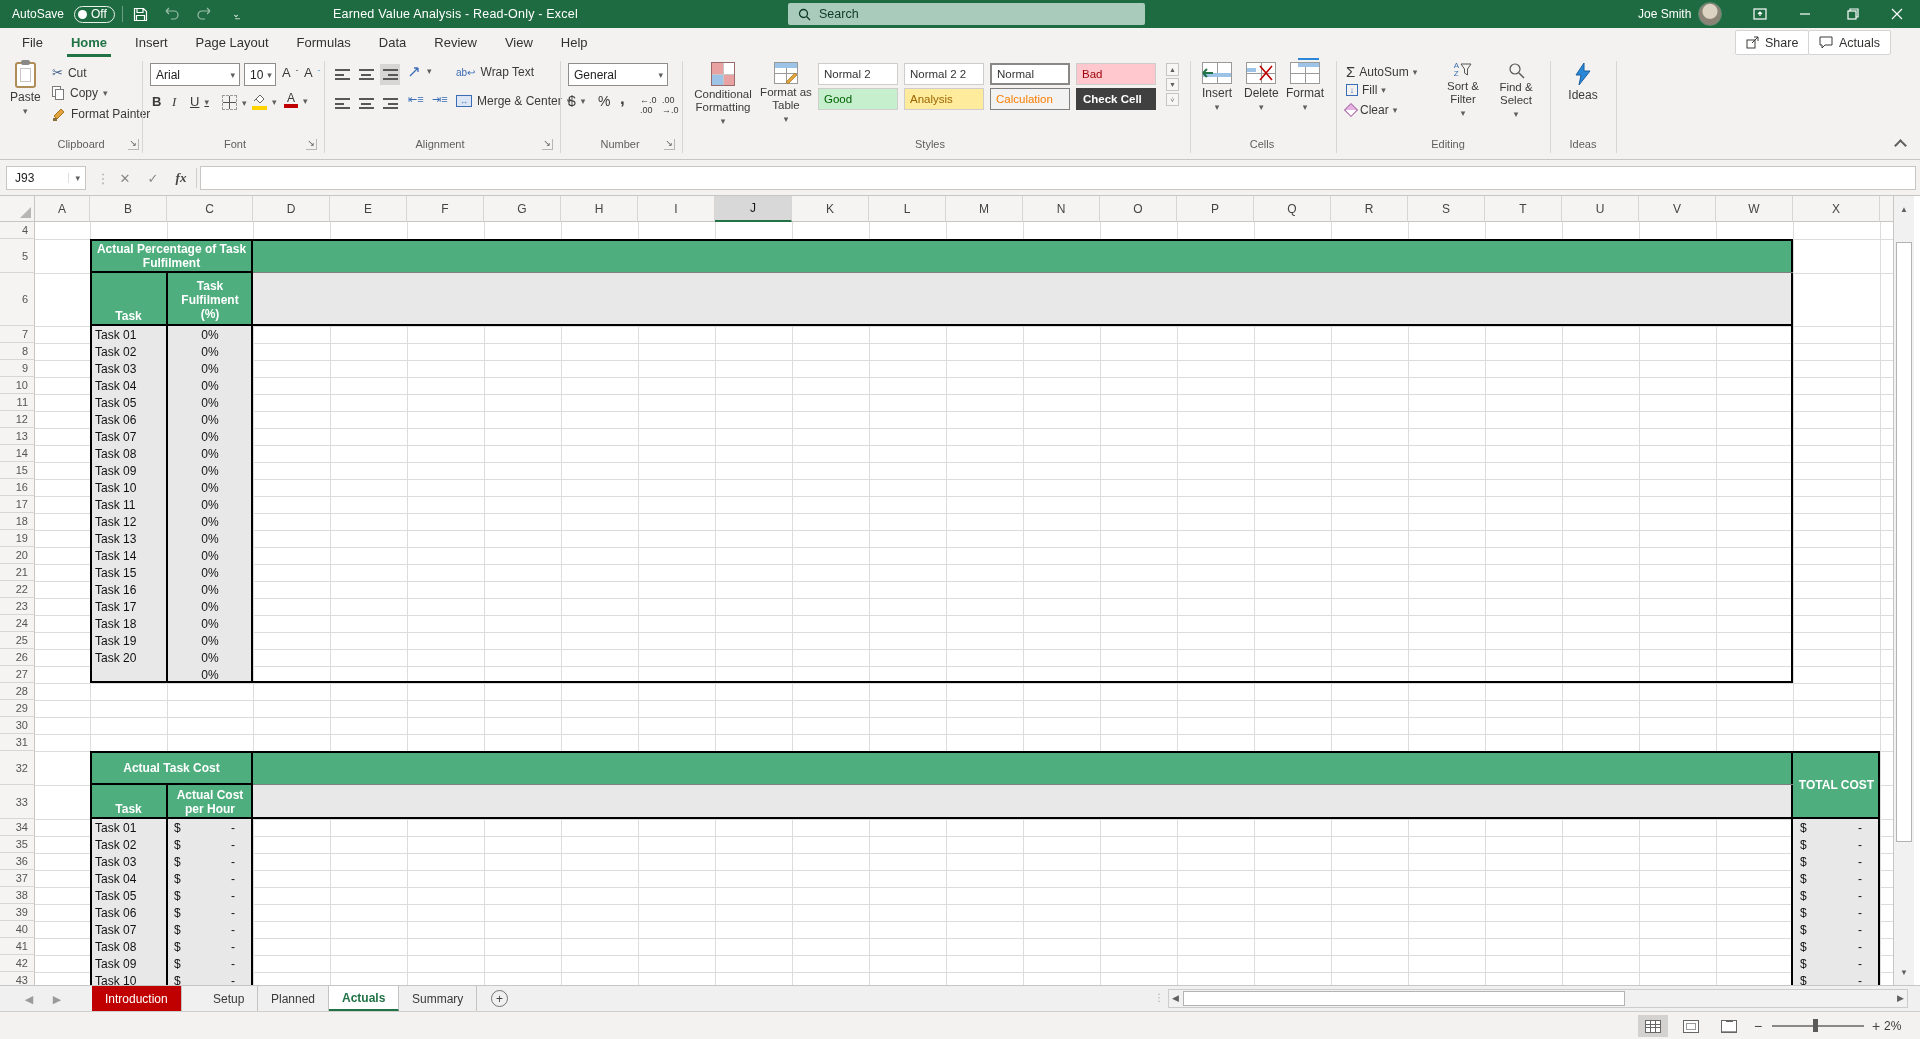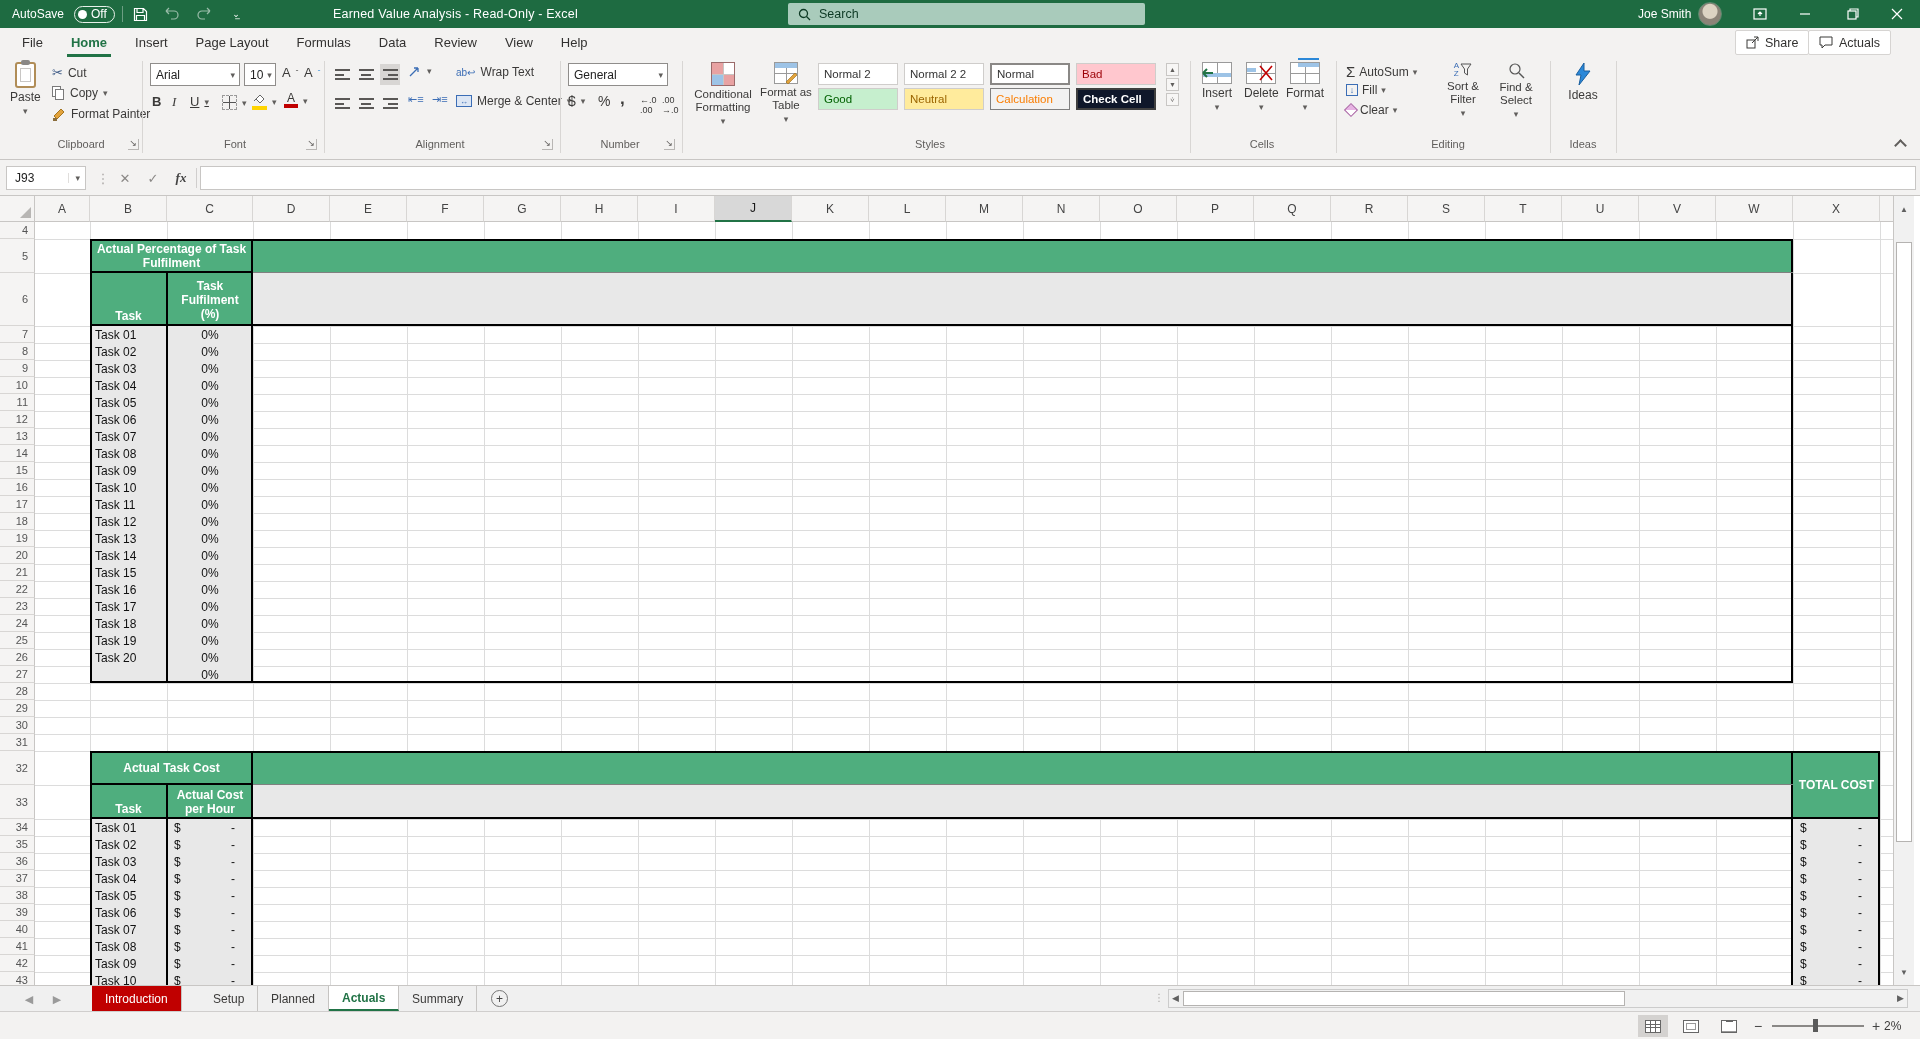--- a/index.html
+++ b/index.html
@@ -44,21 +44,21 @@
   .bars i{height:2px;background:#5a5856;display:block}
   .bars.l i:nth-child(2){width:65%}.bars.l i{width:100%}
   .bars.c i:nth-child(2){width:65%;margin:0 auto}.bars.c i{width:100%}
   .bars.r i:nth-child(2){width:65%;margin-left:auto}.bars.r i{width:100%}
   .stytile{width:80px;height:22px;border:1px solid #cfcdcb;background:#fff;font-size:11.5px;display:flex;align-items:center;padding-left:5px;color:#333}
   .g-normal{border:2px solid #8a8886}
   .g-bad{background:#ffc7ce;color:#9c0006}
   .g-good{background:#c6efce;color:#006100}
   .g-neutral{background:#ffeb9c;color:#9c6500}
   .g-calc{background:#f2f2f2;color:#fa7d00;border:1px solid #7f7f7f}
-  .g-check{background:#0f172a;color:#fff;font-weight:bold;border:2px solid #3f3f3f}
+  .g-check{background:#404040;color:#fff;font-weight:bold;border:2px solid #3f3f3f}
   .gscroll{width:13px;height:13px;border:1px solid #c8c6c4;background:#f7f6f5;font-size:7px;color:#605e5c;display:flex;align-items:center;justify-content:center}
   .cellsicon{width:30px;height:22px;background:
      linear-gradient(#9a9a9a 0 0) 0 0/100% 1px no-repeat,
      linear-gradient(#9a9a9a 0 0) 0 100%/100% 1px no-repeat,
      linear-gradient(#9a9a9a 0 0) 0 50%/100% 1px no-repeat,
      linear-gradient(#9a9a9a 0 0) 0 0/1px 100% no-repeat,
      linear-gradient(#9a9a9a 0 0) 100% 0/1px 100% no-repeat,
      linear-gradient(#9a9a9a 0 0) 50% 0/1px 100% no-repeat,#fff;
      position:relative}
   .cellsicon .blue{position:absolute;background:#9dc3e6}
@@ -386,21 +386,21 @@
         </span>
       <span class="twoline">Format as Table</span>
         <span class="car">▾</span>
     </div>
     <div id="style-gallery" style="position:absolute;left:818px;top:6px">
         <div class="stytile " style="position: absolute; left: 0px; top: 0px;">Normal 2</div>
         <div class="stytile " style="position: absolute; left: 86px; top: 0px;">Normal 2 2</div>
         <div class="stytile g-normal" style="position: absolute; left: 172px; top: 0px;">Normal</div>
         <div class="stytile g-bad" style="position: absolute; left: 258px; top: 0px;">Bad</div>
         <div class="stytile g-good" style="position: absolute; left: 0px; top: 25px;">Good</div>
-        <div class="stytile g-neutral" style="position: absolute; left: 86px; top: 25px;">Neutral</div>
+        <div class="stytile g-neutral" style="position: absolute; left: 86px; top: 25px;">Analysis</div>
         <div class="stytile g-calc" style="position: absolute; left: 172px; top: 25px;">Calculation</div>
         <div class="stytile g-check" style="position: absolute; left: 258px; top: 25px;">Check Cell</div>
       </div>
     <div style="position:absolute;left:1166px;top:6px;display:flex;flex-direction:column;gap:2px">
       <span class="gscroll">▲</span>
       <span class="gscroll">▼</span>
       <span class="gscroll">⩒</span>
     </div>
     <div class="rgroup-label" style="left:880px;width:100px">Styles</div>
     <div class="rsep" style="left:1190px"></div>

